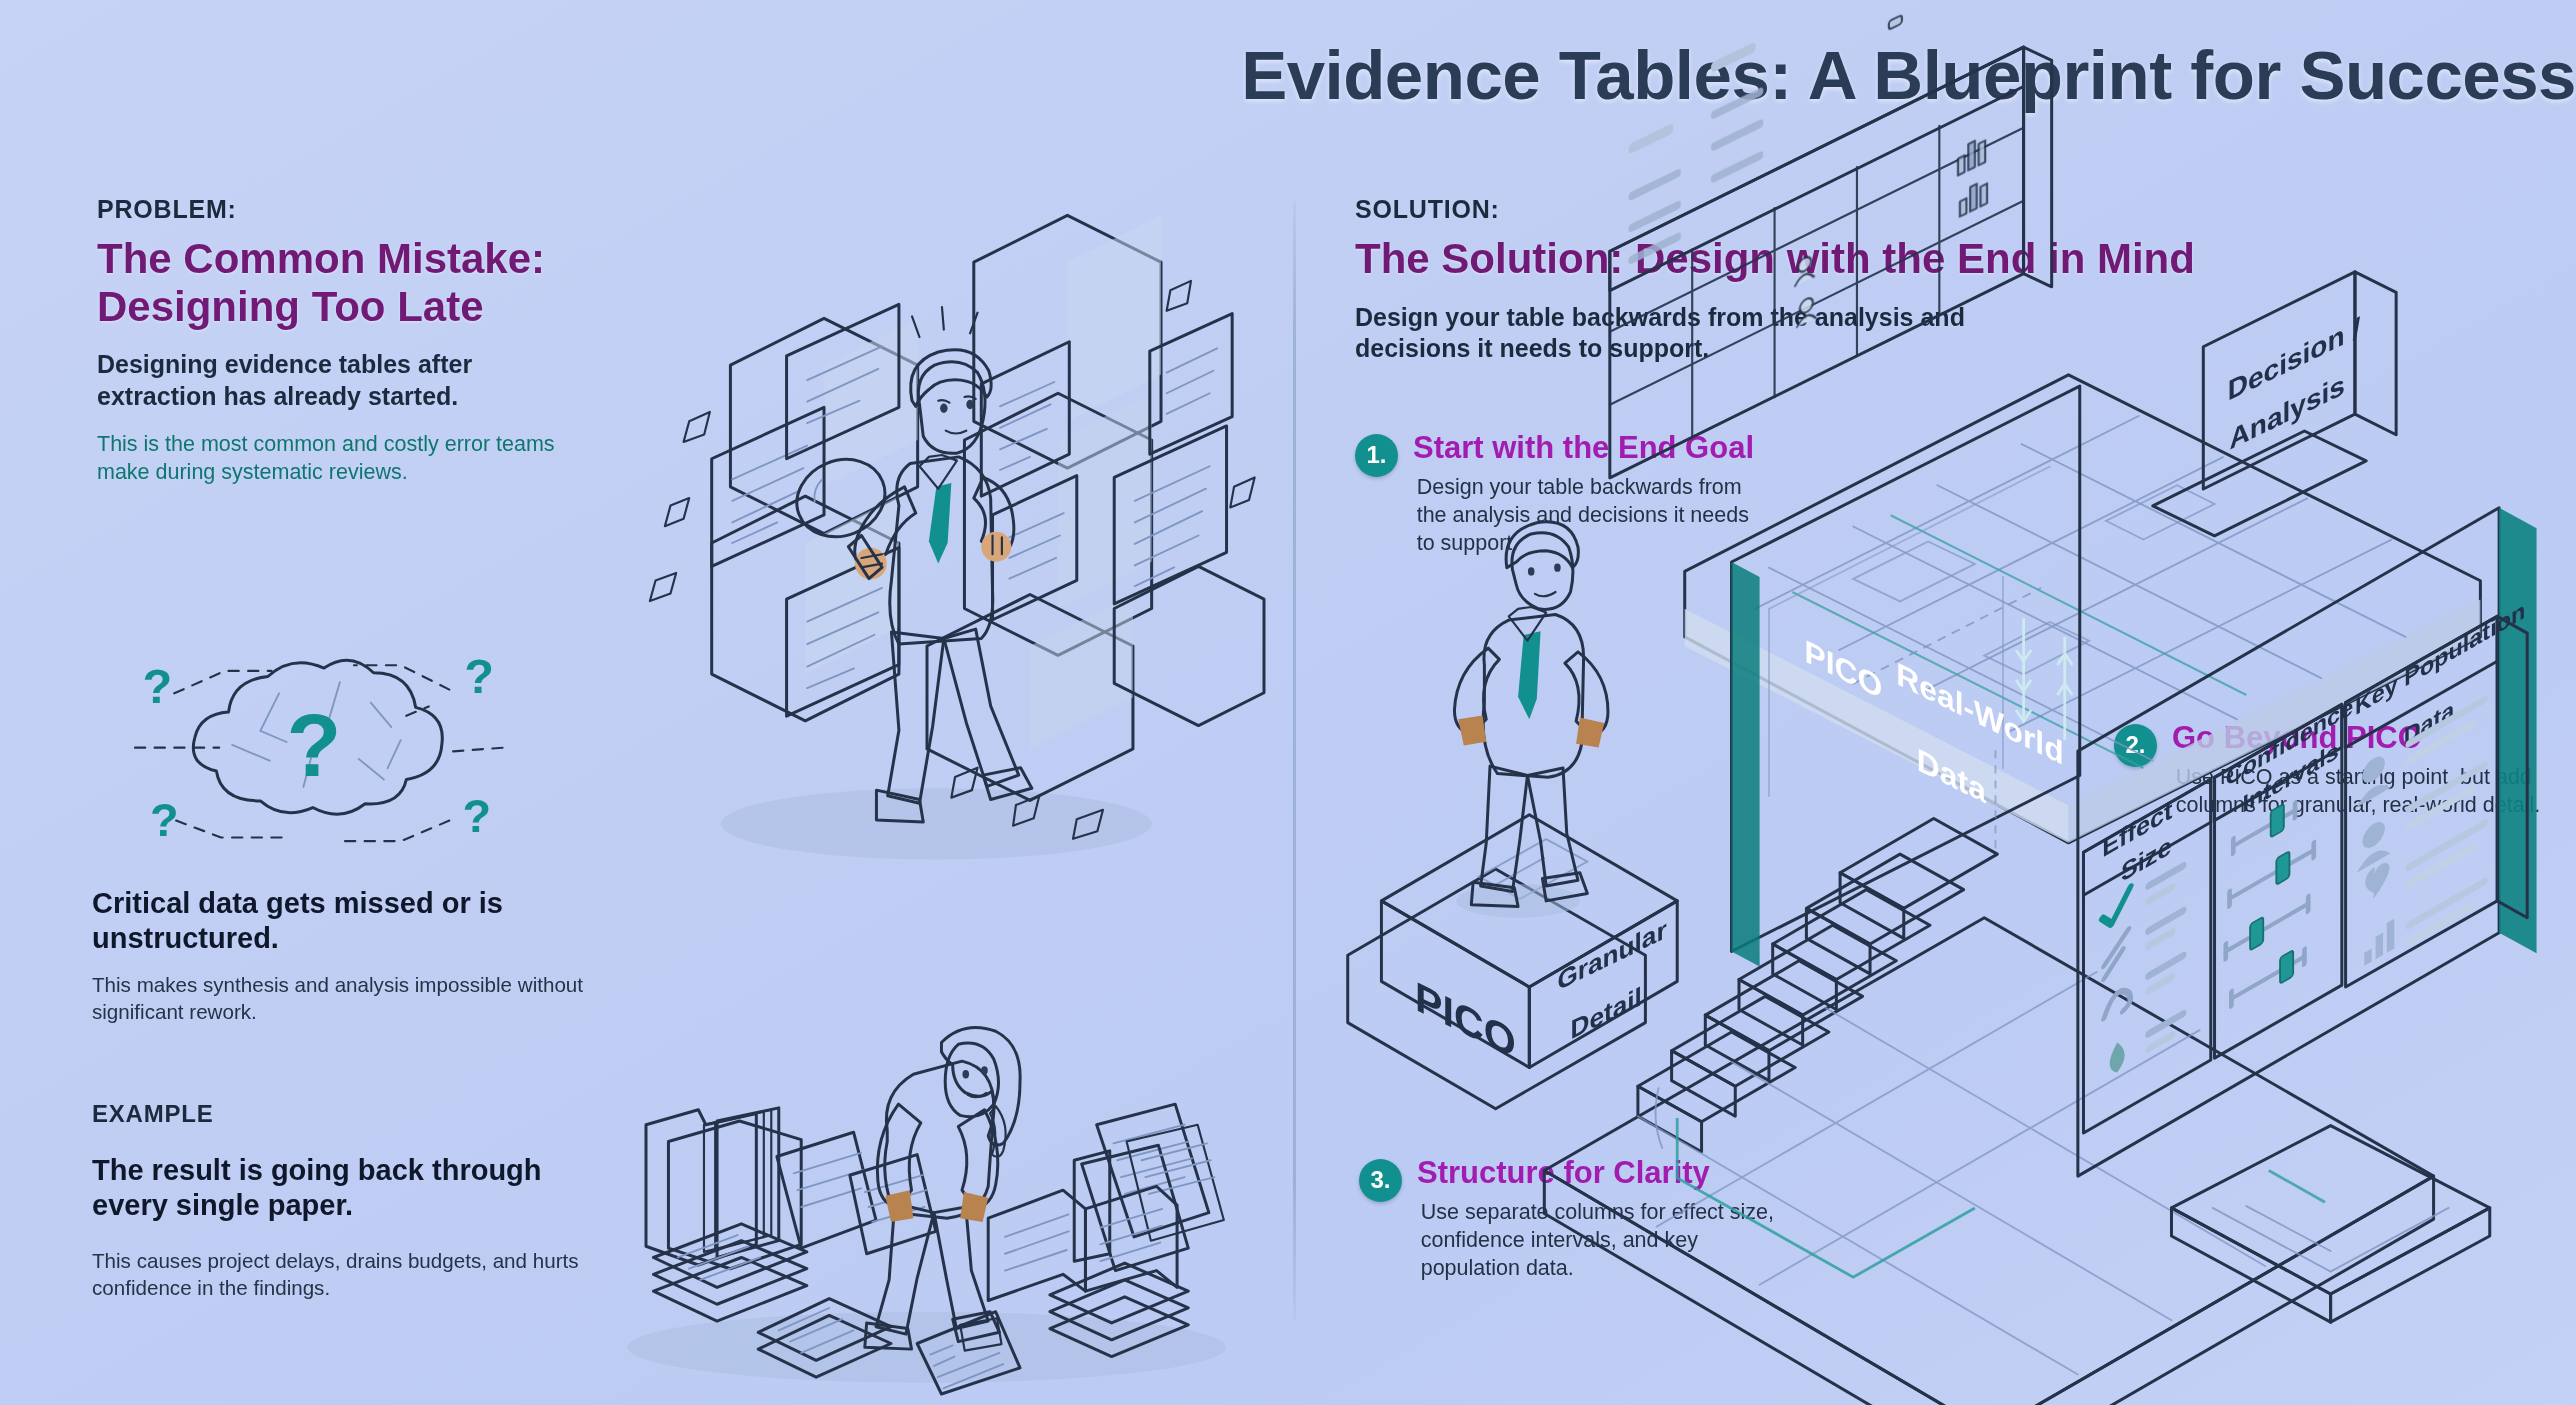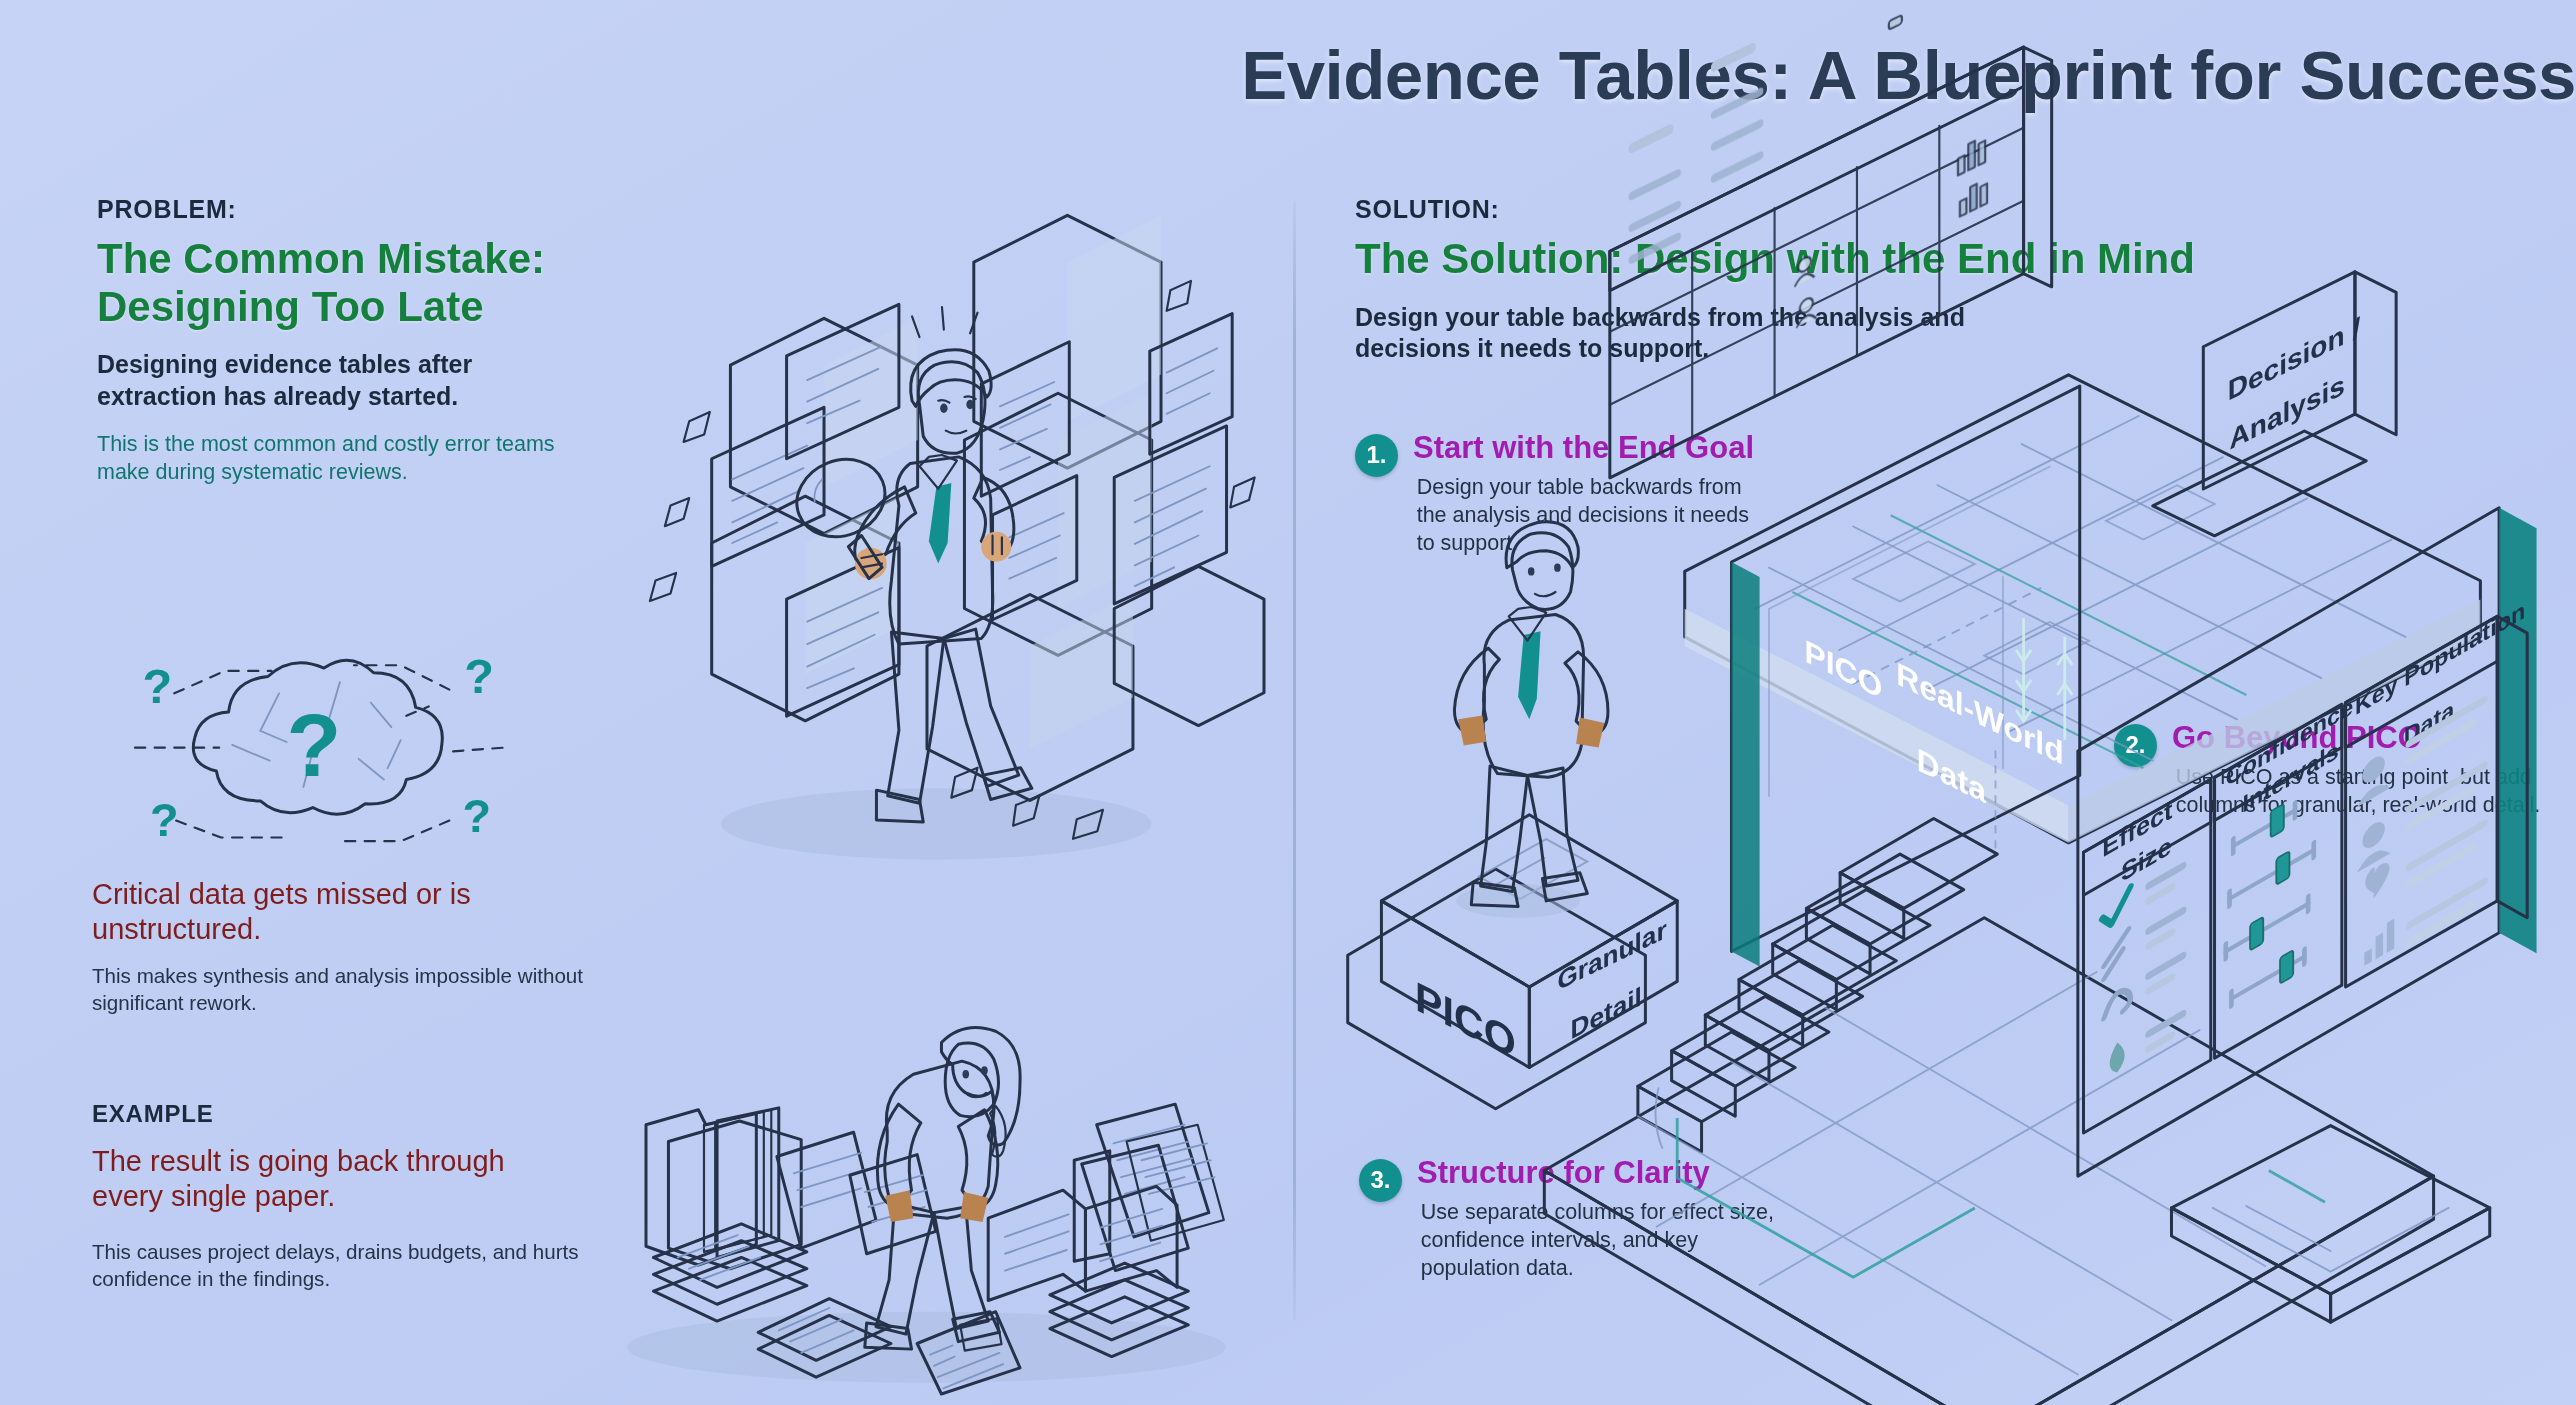--- a/index.html
+++ b/index.html
@@ -20,28 +20,28 @@
 
   
   .divider{position:absolute;left:1293px;top:201px;width:2.8px;height:1119px;
     background:linear-gradient(180deg,rgba(150,170,205,.15),rgba(140,162,200,.65) 12%,rgba(140,162,200,.65) 88%,rgba(150,170,205,.15));}
 
   
   .col-left{position:absolute;left:97px;top:195px;width:524px;}
   .col-right{position:absolute;left:1355px;top:195px;width:1170px;}
 
   .kicker{font-size:25px;font-weight:bold;color:#1d2a3e;letter-spacing:0.8px;}
-  .headline{font-size:42px;font-weight:bold;color:#15803d;line-height:1.13;margin-top:11.2px;
+  .headline{font-size:42px;font-weight:bold;color:#701a75;line-height:1.13;margin-top:11.2px;
             text-shadow:0 0.9px 2.8px rgba(255,255,255,.45);}
   .lead{font-size:25px;font-weight:bold;color:#1d2a3e;line-height:1.27;margin-top:19px;}
   .body-txt{font-size:21.5px;color:#0f766e;line-height:1.33;margin-top:17px;}
 
   .sec{position:absolute;left:92px;width:524px;}
   .sec .kicker{font-size:24px;}
-  .sec .big{font-size:29px;font-weight:normal;color:#7f1d1d;line-height:1.2;margin-top:16px;}
+  .sec .big{font-size:29px;font-weight:bold;color:#0f172a;line-height:1.2;margin-top:25px;}
   .sec .small{font-size:20.6px;color:#253247;line-height:1.33;margin-top:15px;}
 
   
   .step{position:absolute;display:flex;gap:15px;}
   .step .num{flex:none;width:43px;height:43px;border-radius:50%;background:#12908f;
     color:#fff;font-size:24px;font-weight:bold;display:flex;align-items:center;justify-content:center;
     box-shadow:0 1.9px 3.7px rgba(30,60,90,.25);margin-top:2.8px;}
   .step .st-title{font-size:31px;font-weight:bold;color:#a21caf;line-height:1.1;}
   .step .st-body{font-size:21.5px;color:#243145;line-height:1.3;margin-top:9.4px;margin-left:3.7px;}
 

